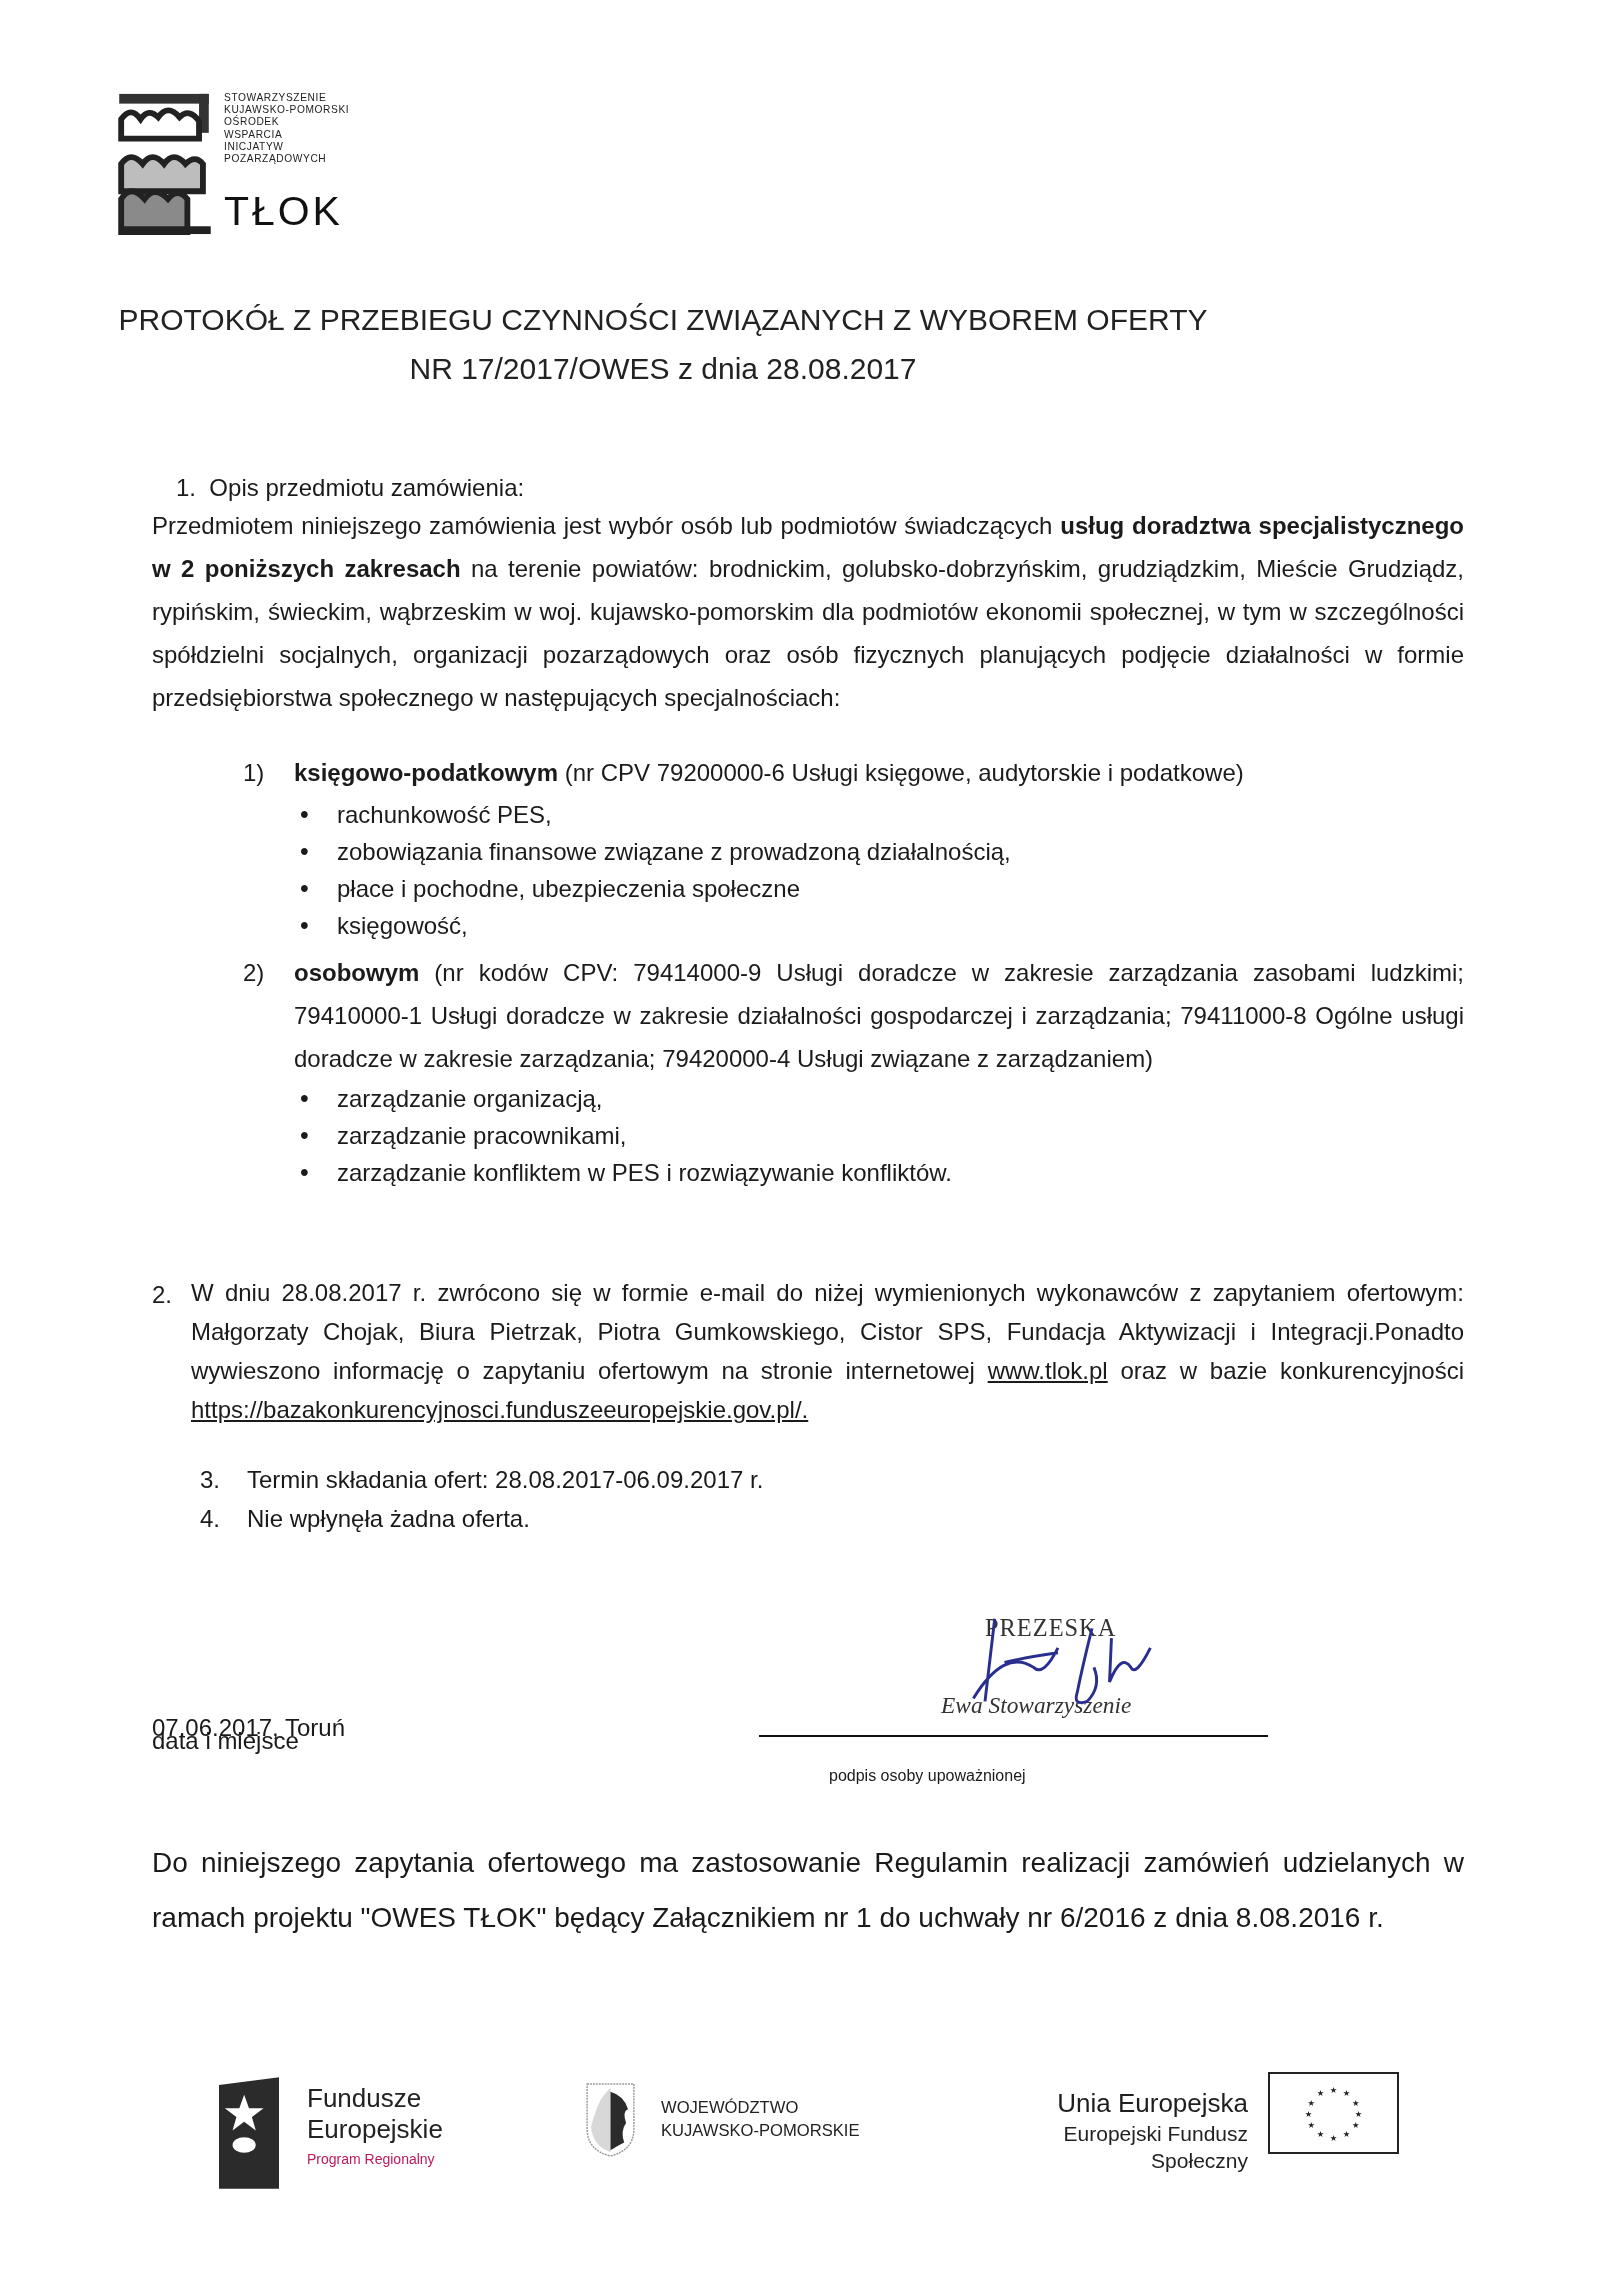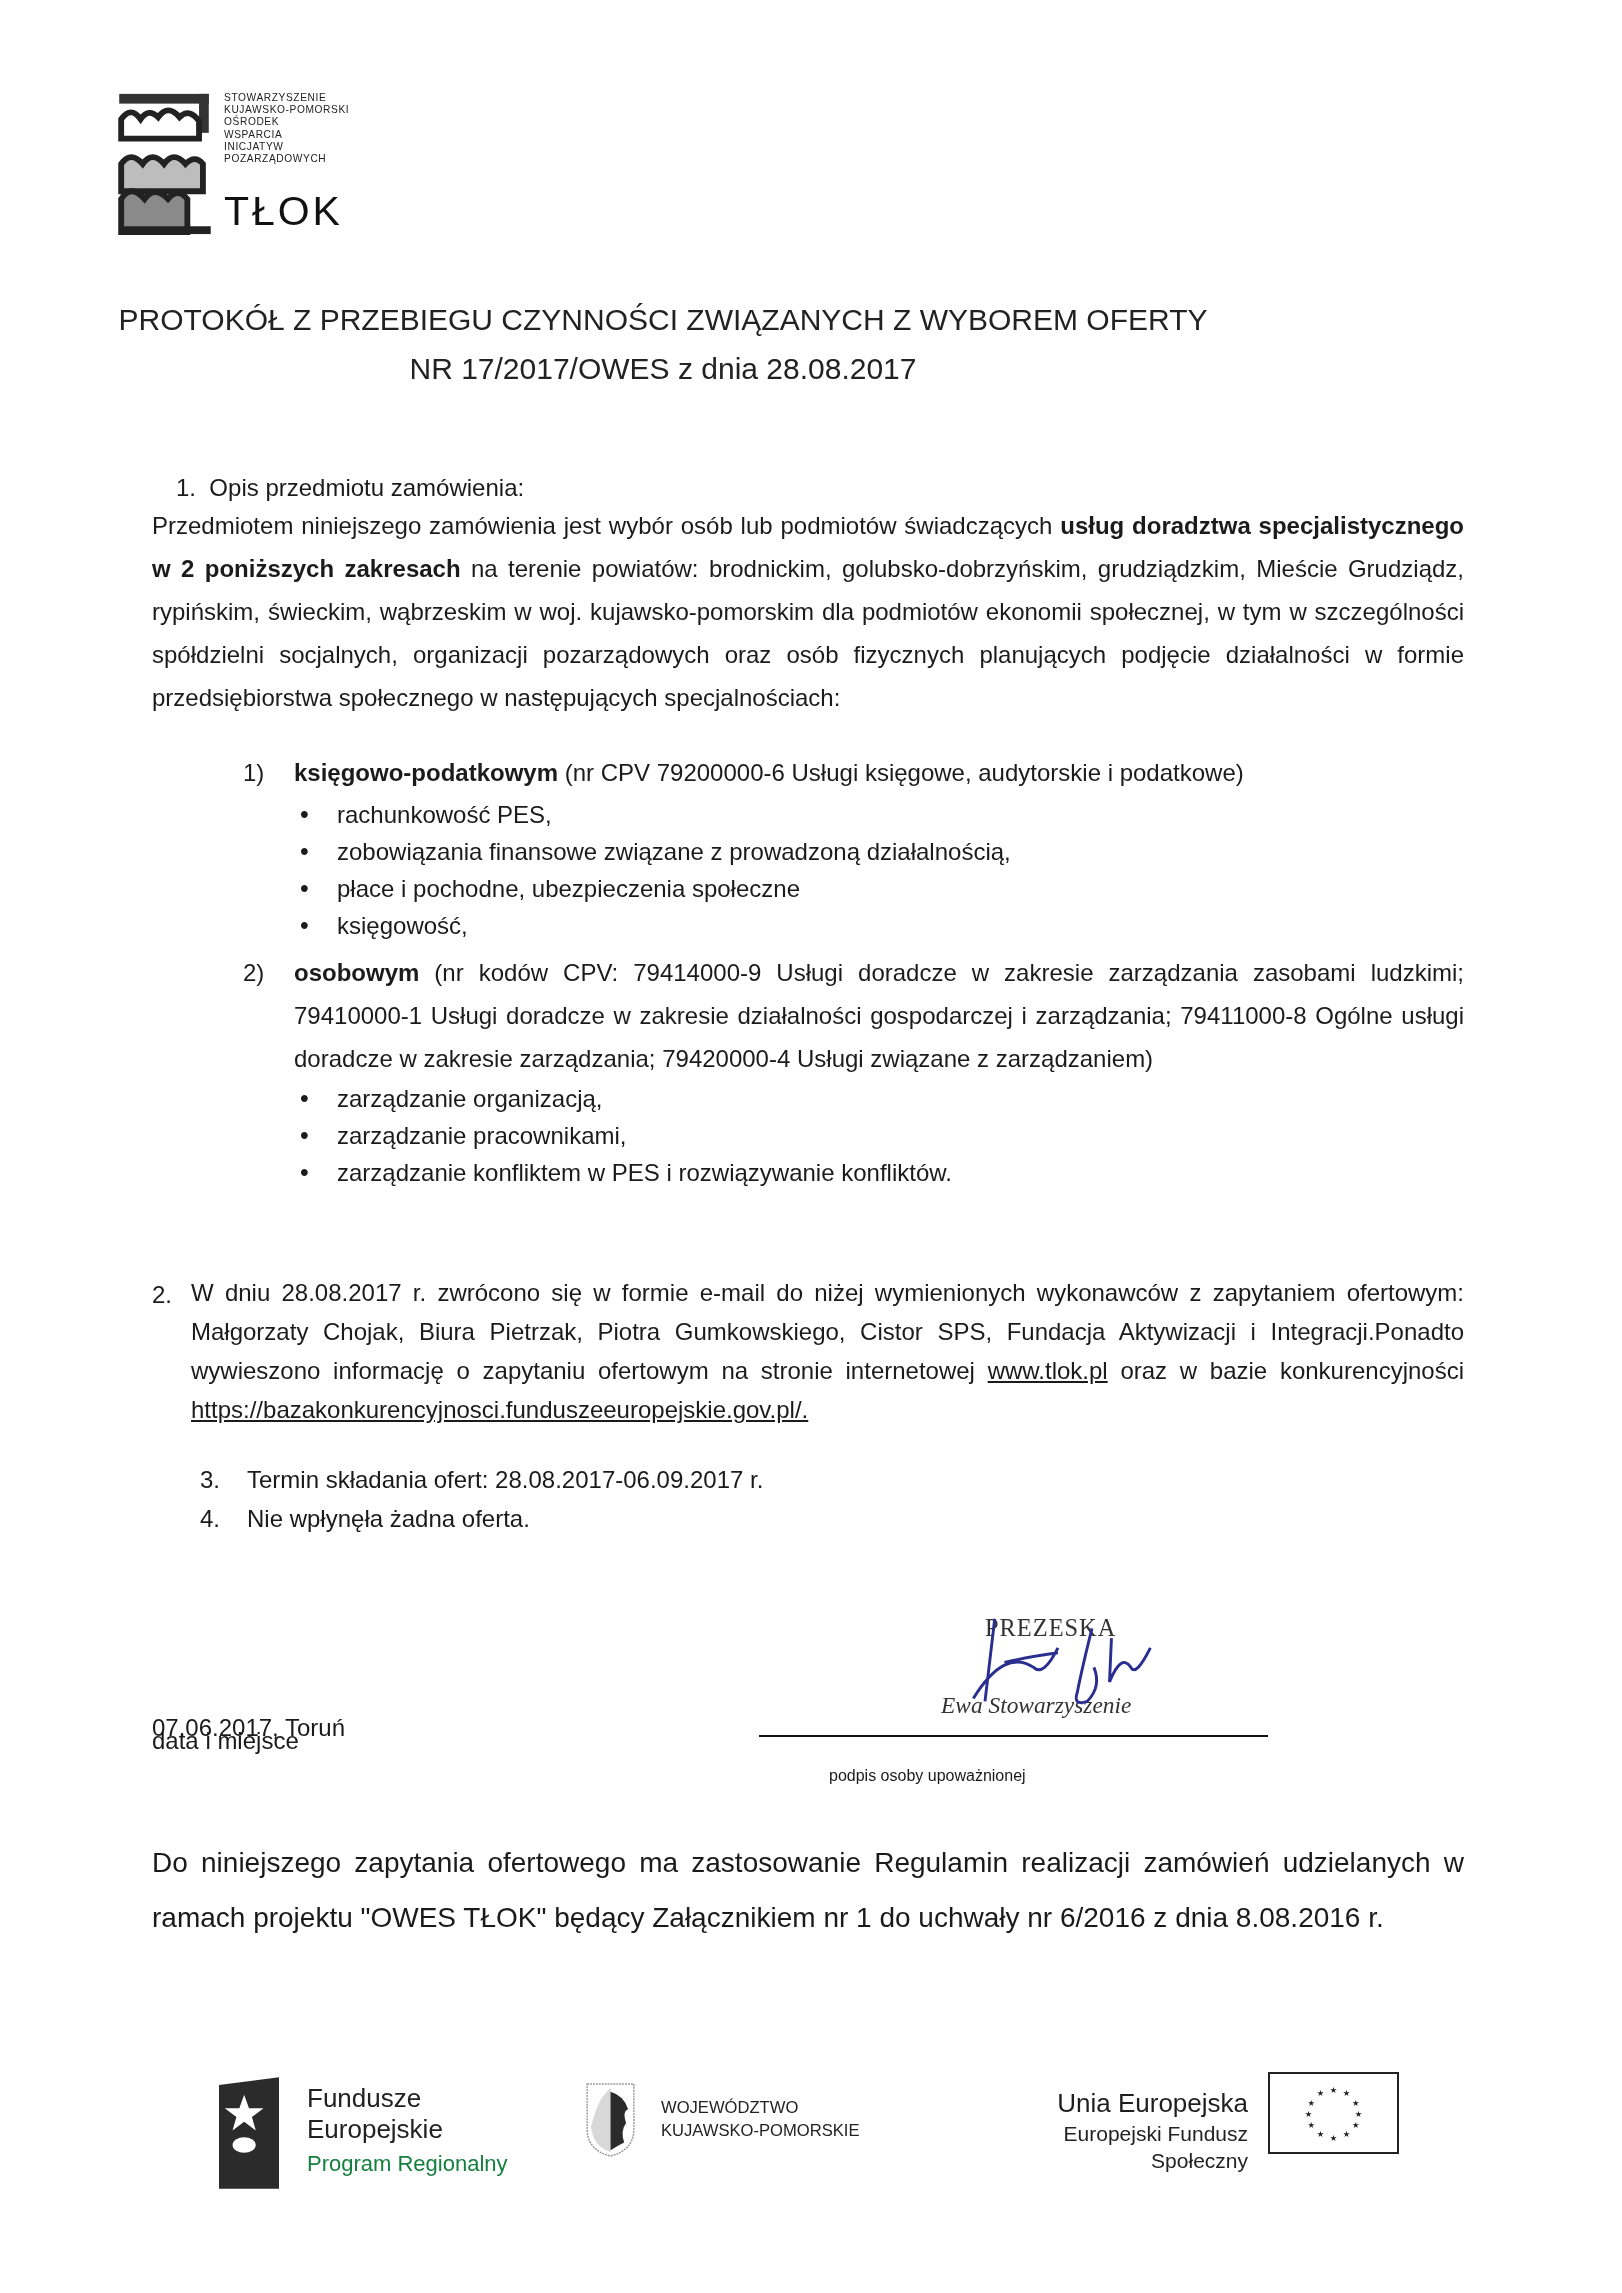--- a/index.html
+++ b/index.html
@@ -49,21 +49,21 @@
   .place-label { left: 152px; top: 1727px; font-size: 24px; }
   .sig-label { left: 829px; top: 1767px; font-size: 16px; }
 
   .footer-note { left: 152px; top: 1835px; width: 1312px; font-size: 28px; line-height: 55px; }
 
   
   .fe { left: 219px; top: 2077px; }
   .fe-mark { position: absolute; left: 0; top: 0; width: 60px; height: 112px; }
   .fe-t1 { position: absolute; left: 88px; top: 7.8px; font-size: 26px; line-height: 27px; color: #222; white-space: nowrap; }
   .fe-t2 { position: absolute; left: 88px; top: 39px; font-size: 26px; line-height: 27px; color: #222; white-space: nowrap; }
-  .fe-t3 { position: absolute; left: 88px; top: 74px; font-size: 22px; color: #15803d; white-space: nowrap; }
+  .fe-t3 { position: absolute; left: 88px; top: 74px; font-size: 14px; color: #be185d; white-space: nowrap; }
 
   .wkp { left: 585px; top: 2082px; }
   .wkp-mark { position: absolute; left: 0; top: 0; width: 51px; height: 76px; }
   .wkp-t1 { position: absolute; left: 76px; top: 15.6px; font-size: 16.6px; color: #222; white-space: nowrap; }
   .wkp-t2 { position: absolute; left: 76px; top: 39px; font-size: 16.6px; color: #222; white-space: nowrap; }
 
   .ue { left: 965px; top: 2087px; width: 283px; text-align: right; }
   .ue-t1 { font-size: 26px; color: #1e1e1e; line-height: 33px; }
   .ue-t2 { font-size: 21px; color: #222; line-height: 27px; }
   .ue-flag { left: 1268px; top: 2072px; width: 131px; height: 82px; border: 2px solid #222; box-sizing: border-box; }

